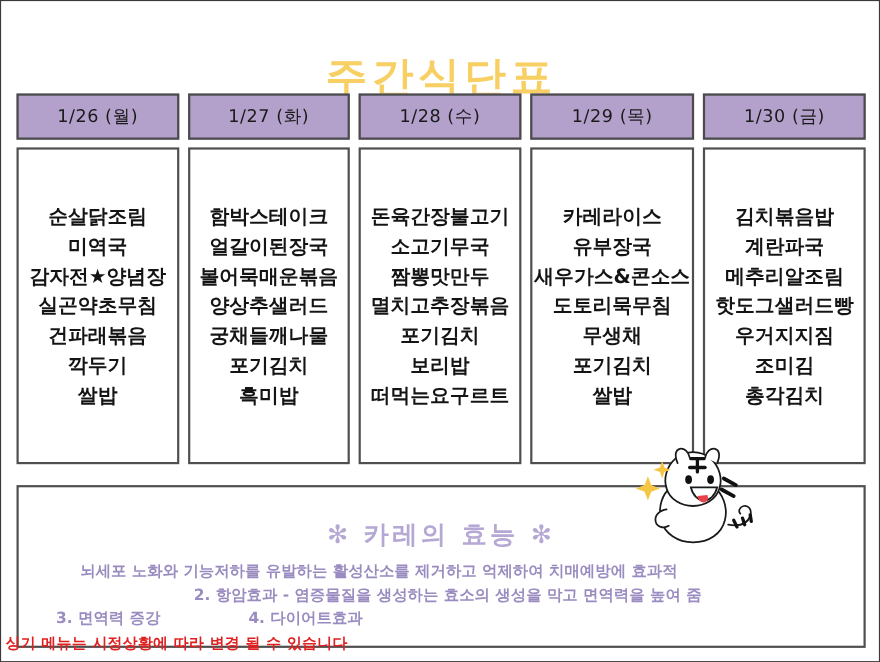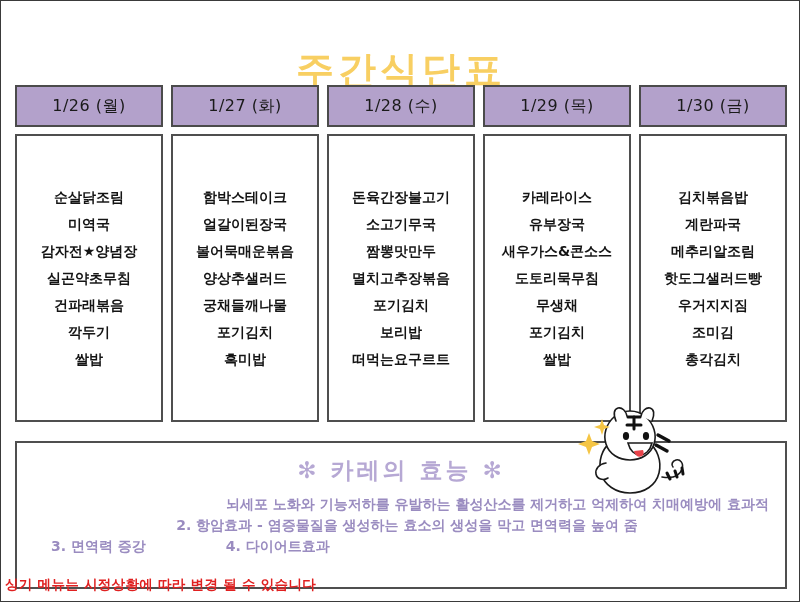--- a/index.html
+++ b/index.html
@@ -77,61 +77,61 @@
     background: #ffffff;
     border: 2px solid #4f4f4f;
     box-sizing: border-box;
     display: flex;
     flex-direction: column;
     align-items: center;
     justify-content: center;
     padding: 4px 2px;
   }
   .menu-item {
-    font-size: 14px;
+    font-size: 18px;
     font-weight: bold;
     color: #141414;
     line-height: 27px;
     white-space: nowrap;
     text-align: center;
   }
 
   
   .info-box {
     position: absolute;
     left: 14px;
     top: 440px;
     width: 772px;
     height: 148px;
     border: 2px solid #4f4f4f;
     box-sizing: border-box;
     background: #ffffff;
   }
   .info-title {
-    margin-top: 12px;
+    margin-top: 28px;
     text-align: center;
     font-size: 23px;
     font-weight: bold;
     color: #b6a8d4;
     letter-spacing: 3px;
     white-space: nowrap;
   }
   .info-lines {
     margin-top: 8px;
     padding: 0 16px;
     color: #9a8cc0;
     font-size: 14px;
     font-weight: bold;
     line-height: 21px;
   }
   .info-line {
     white-space: nowrap;
   }
   .info-line.c1 { text-align: left; padding-left: 12px; }
-  .info-line.c2 { text-align: right; padding-left: 40px; }
+  .info-line.c2 { text-align: left; padding-left: 40px; }
   .info-line.c3 { text-align: center; padding-left: 12px; }
   .info-line.c4 {
     display: flex;
     padding-left: 18px;
     gap: 80px;
   }
 
   
   .disclaimer {
     position: absolute;

